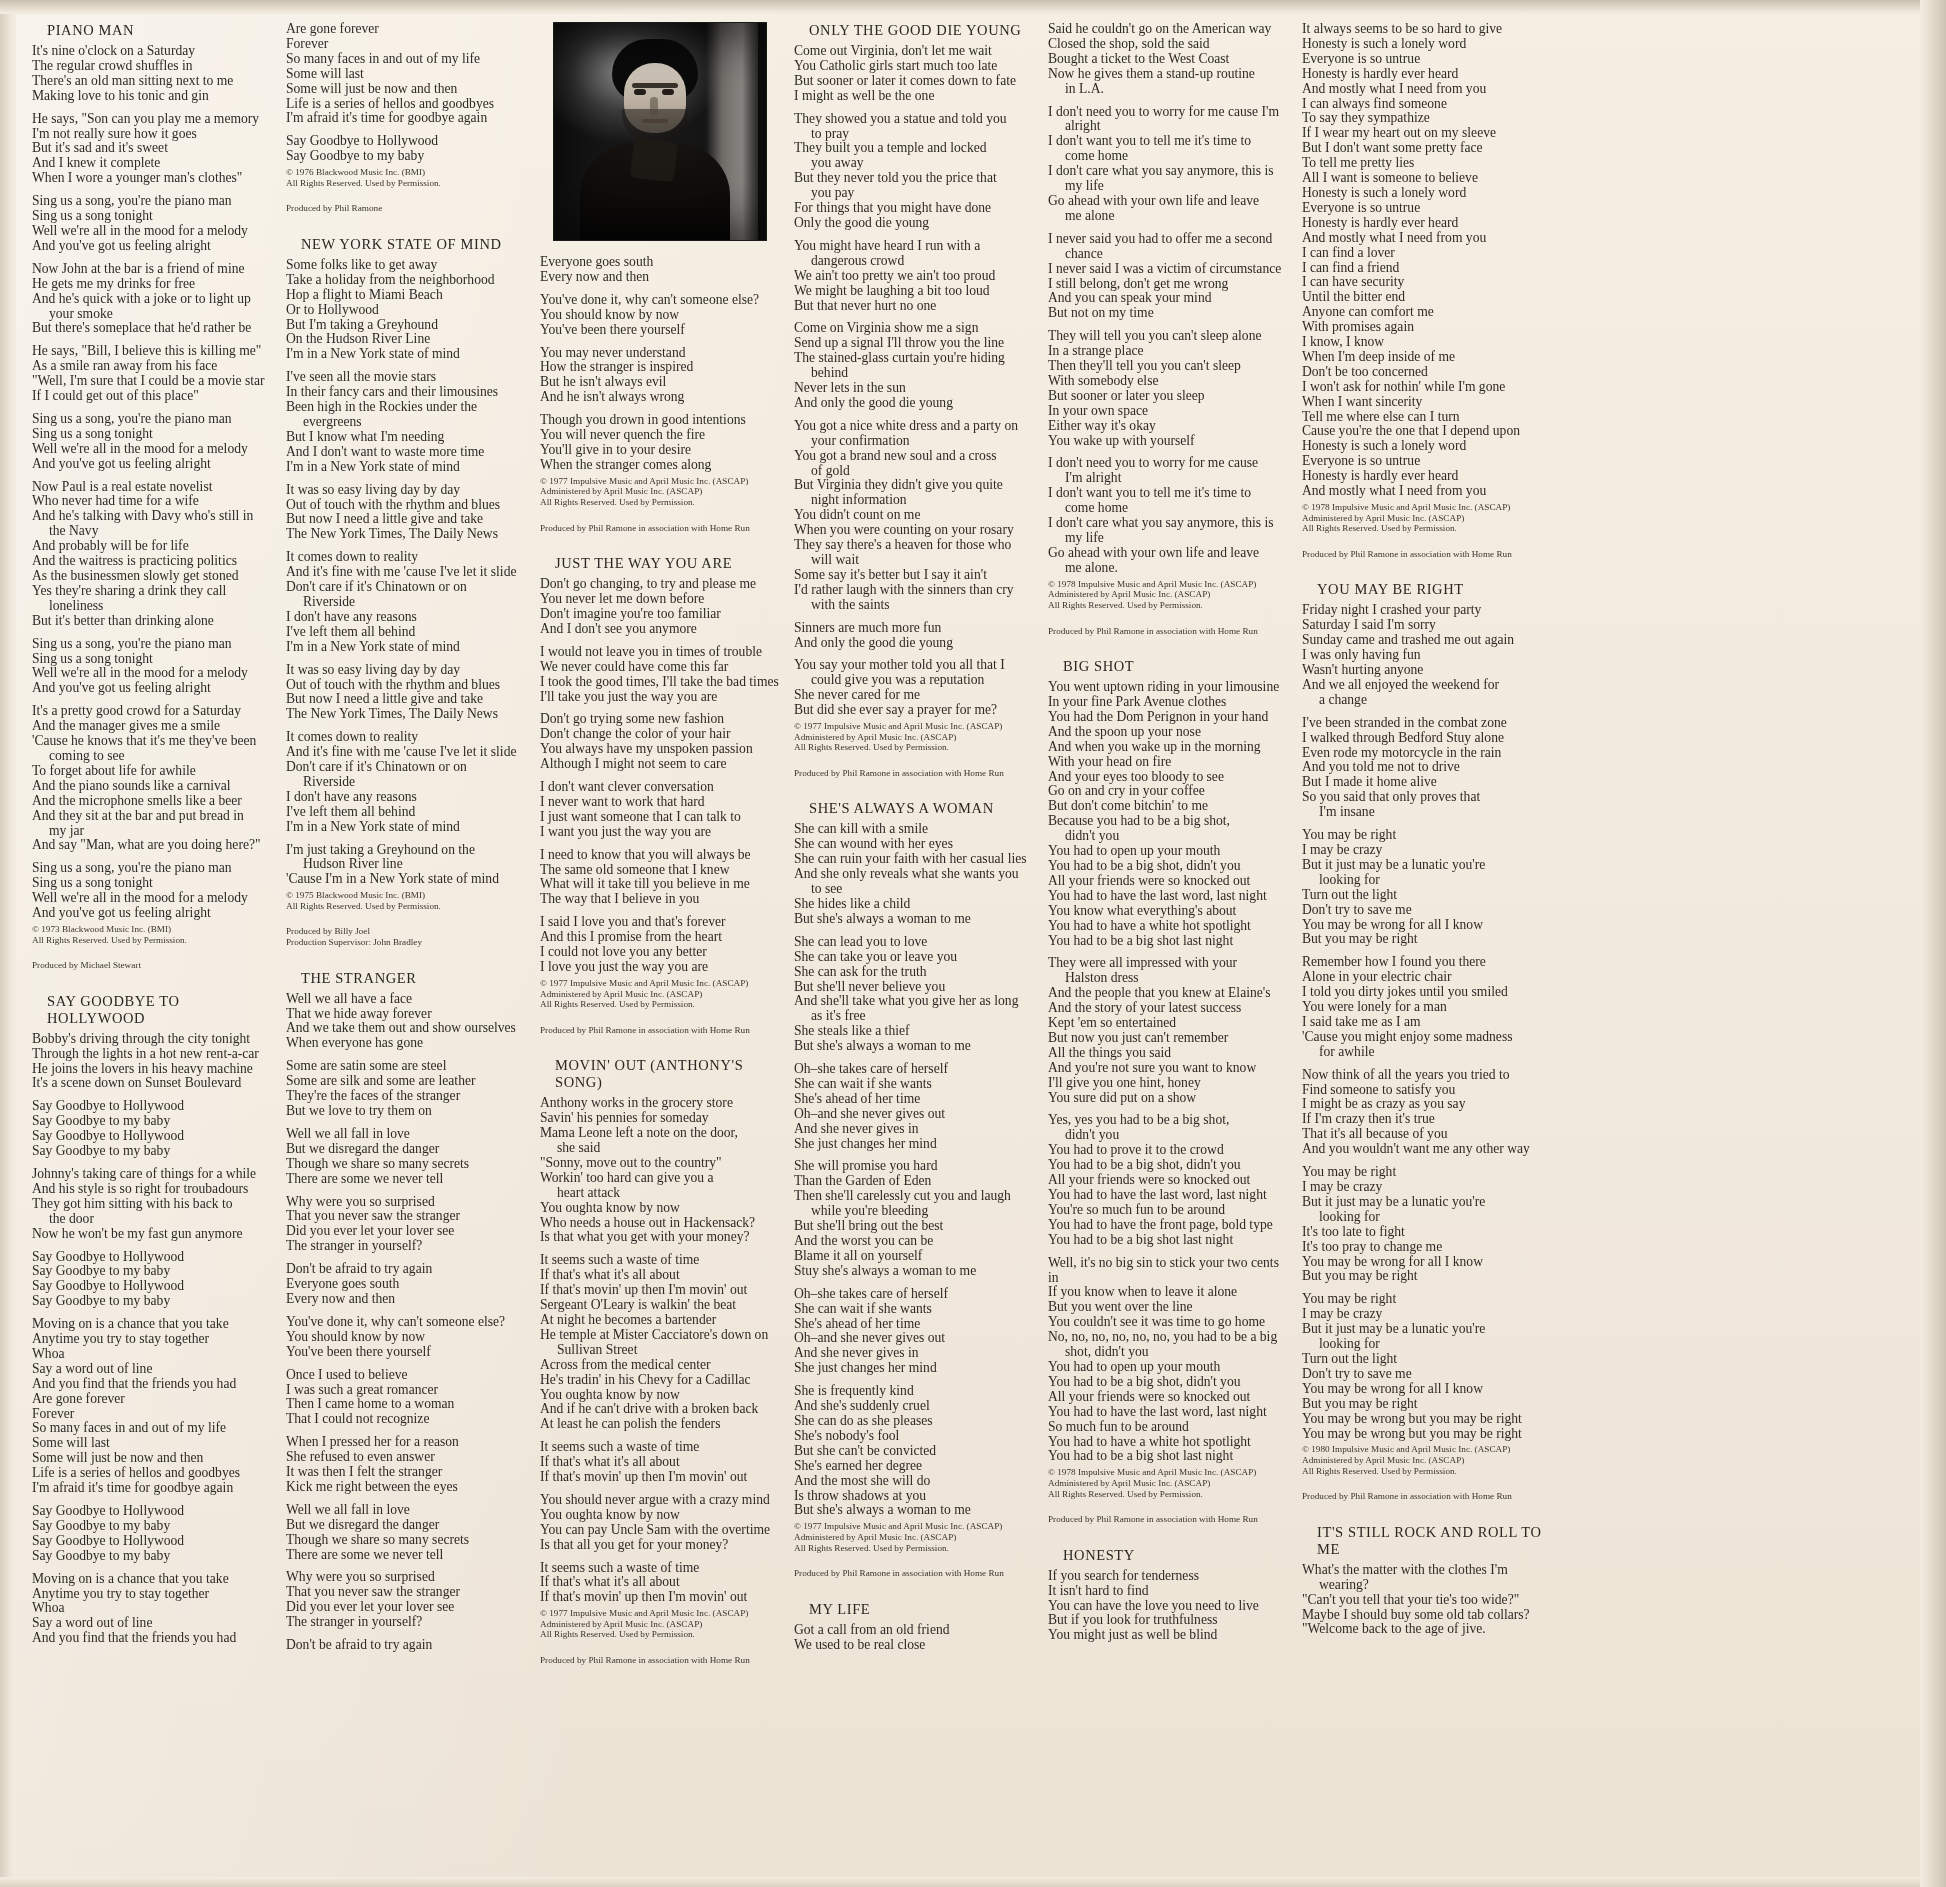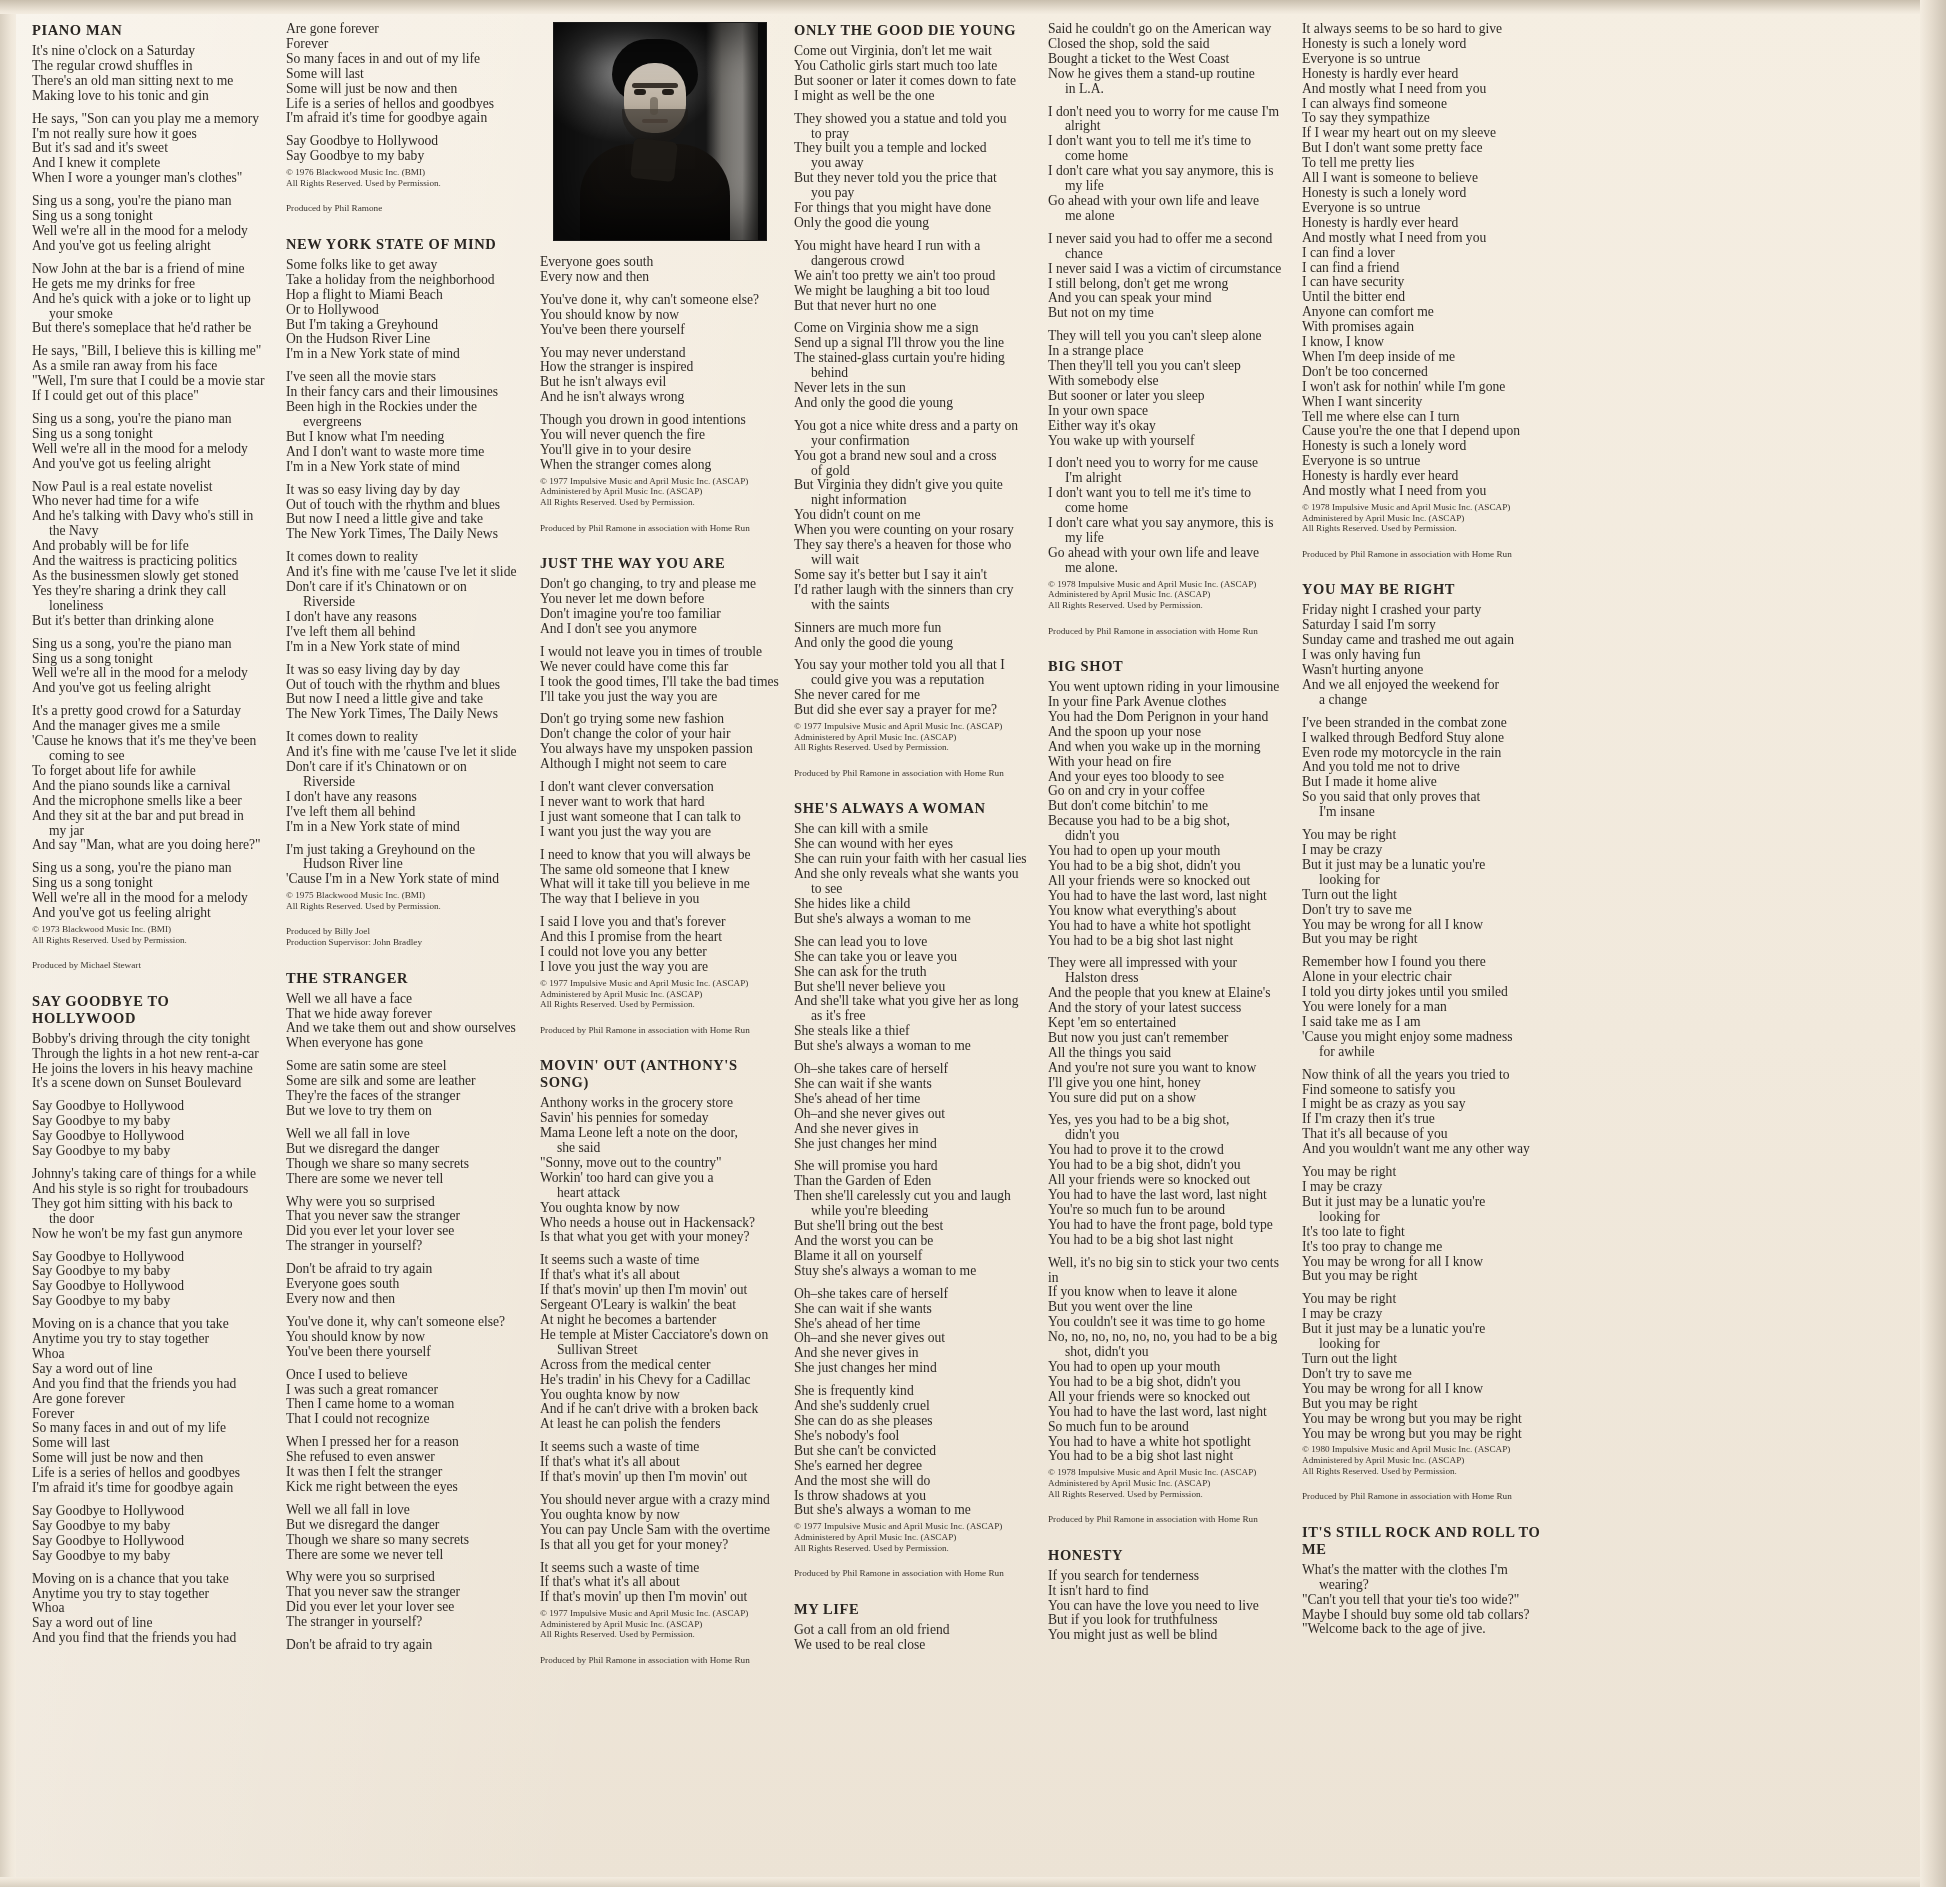--- a/index.html
+++ b/index.html
@@ -62,22 +62,22 @@
     flex: 0 0 254px;
     padding: 0 8px 0 6px;
     box-sizing: border-box;
     position: relative;
   }
   .song-title {
     font-family: "Liberation Serif", serif;
     font-size: 14.5px;
     letter-spacing: 0.6px;
     color: #2a2622;
-    margin: 0 0 5px 0;
-    font-weight: 700;
+    margin: 0 0 5px 15px;
+    font-weight: 400;
   }
   .spacer-title { margin-top: 22px; }
   .line {
     font-size: 13.6px;
     line-height: 14.9px;
     color: #2e2a26;
     white-space: pre-wrap;
   }
   .line.indent {
     padding-left: 17px;

